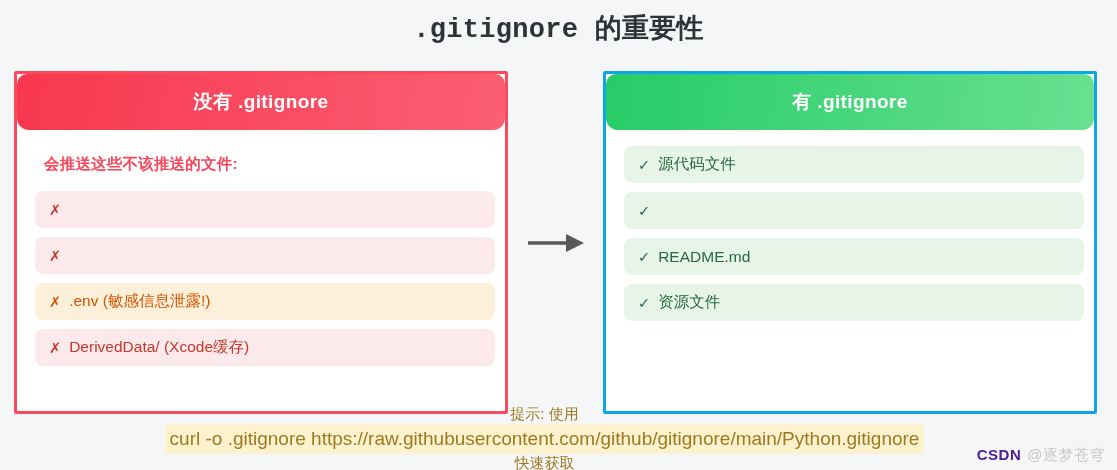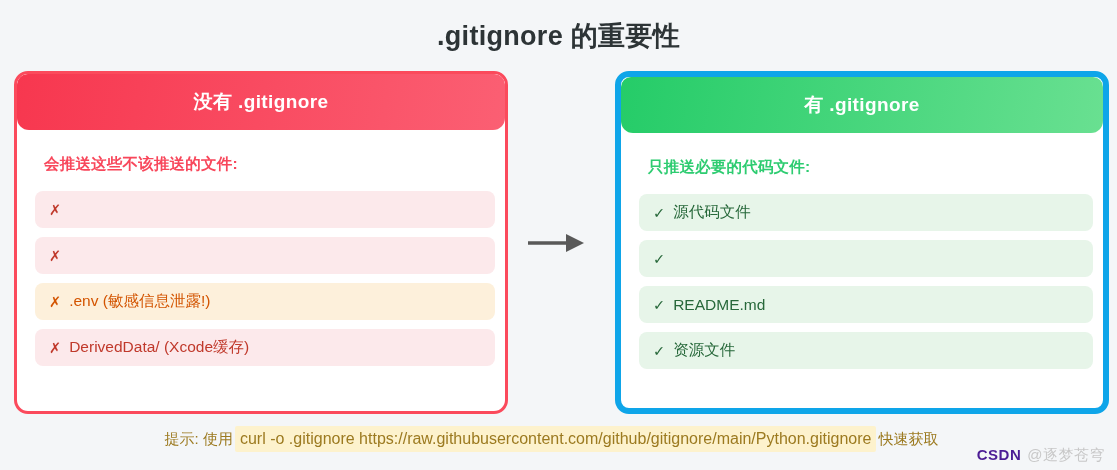--- a/index.html
+++ b/index.html
@@ -22,50 +22,51 @@
     box-sizing: border-box;
   }
 
   
   .page-title {
     text-align: center;
     font-size: 27px;
     font-weight: bold;
     color: #2d3436;
     letter-spacing: 0.3px;
-    padding-top: 19px;
+    padding-top: 13px;
     line-height: 34px;
     white-space: nowrap;
+    font-family: Liberation Mono, monospace;
   }
 
   
   .columns {
     position: absolute;
     top: 71px;
     left: 0;
     width: 1117px;
     height: 343px;
     display: flex;
     align-items: flex-start;
   }
   .card {
     width: 494px;
-    border-radius: 14px;
+    border-radius: 2px;
     overflow: hidden;
     background: #ffffff;
     box-sizing: border-box;
     height: 343px;
   }
   .card.bad {
     margin-left: 14px;
     border: 3px solid #fb4a5c;
   }
   .card.good {
-    margin-left: 12px;
-    border: 6px solid #0ea5e9;
+    margin-left: 0;
+    border: 3px solid #0ea5e9;
   }
   .arrow-cell {
     width: 95px;
     height: 343px;
     display: flex;
     align-items: center;
     justify-content: center;
   }
   .arrow-icon {
     display: block;
@@ -132,40 +133,41 @@
     color: #d35400;
   }
   .item.ok {
     background: #e7f5e9;
     color: #27683a;
   }
 
   
   .footer {
     position: absolute;
-    left: 12px;
+    left: 5px;
     top: 422px;
     width: 1079px;
     height: 34px;
     display: flex;
     align-items: center;
     justify-content: center;
     font-size: 15px;
     color: #9c7a20;
     white-space: nowrap;
+    flex-direction: column;
   }
   .footer .tip-label { color: #9c7a20; }
   .footer .code {
     background: #fdf2cd;
     color: #9c7a20;
     padding: 4px 5px;
     margin: 0 2px;
     border-radius: 2px;
     font-family: "Liberation Sans", "DejaVu Sans", sans-serif;
-    font-size: 16px;
+    font-size: 19px;
   }
 
   .watermark {
     position: absolute;
     right: 12px;
     bottom: 5px;
     font-size: 15px;
     color: #c8c8c8;
     letter-spacing: 0.5px;
     white-space: nowrap;
@@ -211,21 +213,20 @@
     <div class="arrow-cell">
       <svg class="arrow-icon" width="60" height="26" viewBox="0 0 60 26">
         <line x1="2" y1="13" x2="44" y2="13" stroke="#595959" stroke-width="3.5"></line>
         <polygon points="40,4 58,13 40,22" fill="#595959"></polygon>
       </svg>
     </div>
 
     <div class="card good">
       <div class="card-header">有 .gitignore</div>
       <div class="card-body">
-        <div class="card-subtitle">只推送必要的代码文件:</div>
         <ul class="item-list">
           <li class="item ok">
             <span class="mark">✓</span>
             <span>源代码文件</span>
           </li>
           <li class="item ok">
             <span class="mark">✓</span>
           </li>
           <li class="item ok">
             <span class="mark">✓</span>

